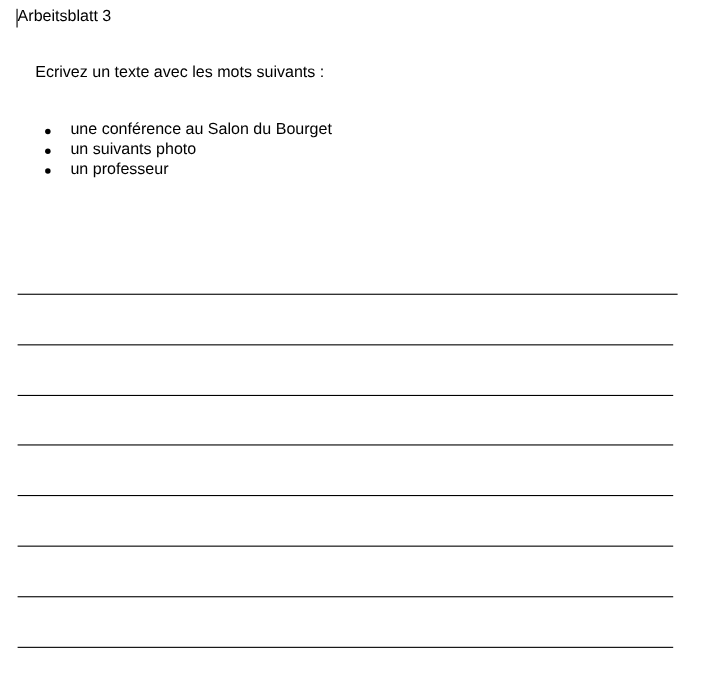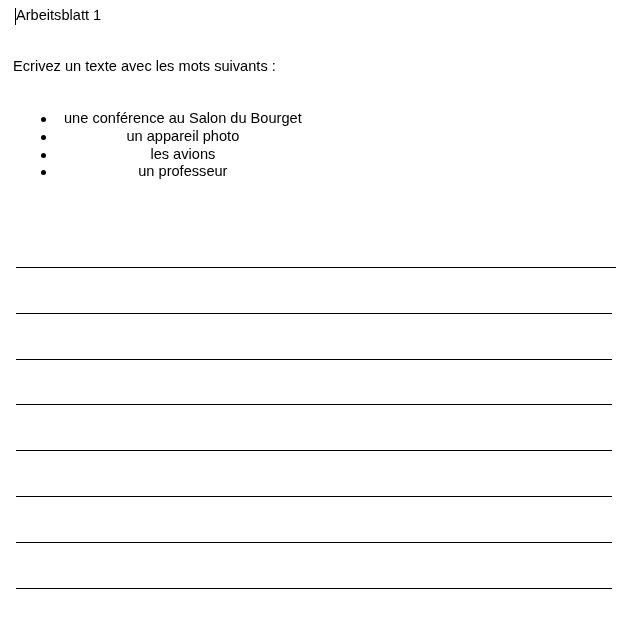--- a/index.html
+++ b/index.html
@@ -25,32 +25,31 @@
     .cursor {
       position: absolute;
       left: 15px;
       top: 8px;
       width: 1px;
       height: 17px;
       background: #000;
     }
     .instruction {
       position: absolute;
-      left: 13px;
+      left: 32px;
       top: 58px;
       line-height: 17px;
     }
     .word-list {
       position: absolute;
       left: 16px;
       top: 110px;
       margin: 0;
       padding: 0;
       list-style: none;
-      text-align: center;
     }
     .word-list li {
       position: relative;
       padding-left: 48px;
       height: 17.8px;
       line-height: 17.8px;
     }
     .word-list li .bullet {
       position: absolute;
       left: 25px;
@@ -65,27 +64,26 @@
       left: 16px;
       height: 1px;
       background: #000;
     }
   </style>
 </head>
 <body>
 
 <div>
   <div class="cursor"></div>
-  <div class="title">Arbeitsblatt 1</div>
+  <div class="title">Arbeitsblatt 3</div>
   <div class="instruction">Ecrivez un texte avec les mots suivants :</div>
 
   <ul class="word-list">
     <li><span class="bullet"></span><span>une conférence au Salon du Bourget</span></li>
-    <li><span class="bullet"></span><span>un appareil photo</span></li>
-    <li><span class="bullet"></span><span>les avions</span></li>
+    <li><span class="bullet"></span><span>un suivants photo</span></li>
     <li><span class="bullet"></span><span>un professeur</span></li>
   </ul>
 
   <div id="lines-container">
       <div class="writing-line" style="top: 267px; width: 600px;"></div>
       <div class="writing-line" style="top: 313px; width: 596px;"></div>
       <div class="writing-line" style="top: 359px; width: 596px;"></div>
       <div class="writing-line" style="top: 404px; width: 596px;"></div>
       <div class="writing-line" style="top: 450px; width: 596px;"></div>
       <div class="writing-line" style="top: 496px; width: 596px;"></div>

